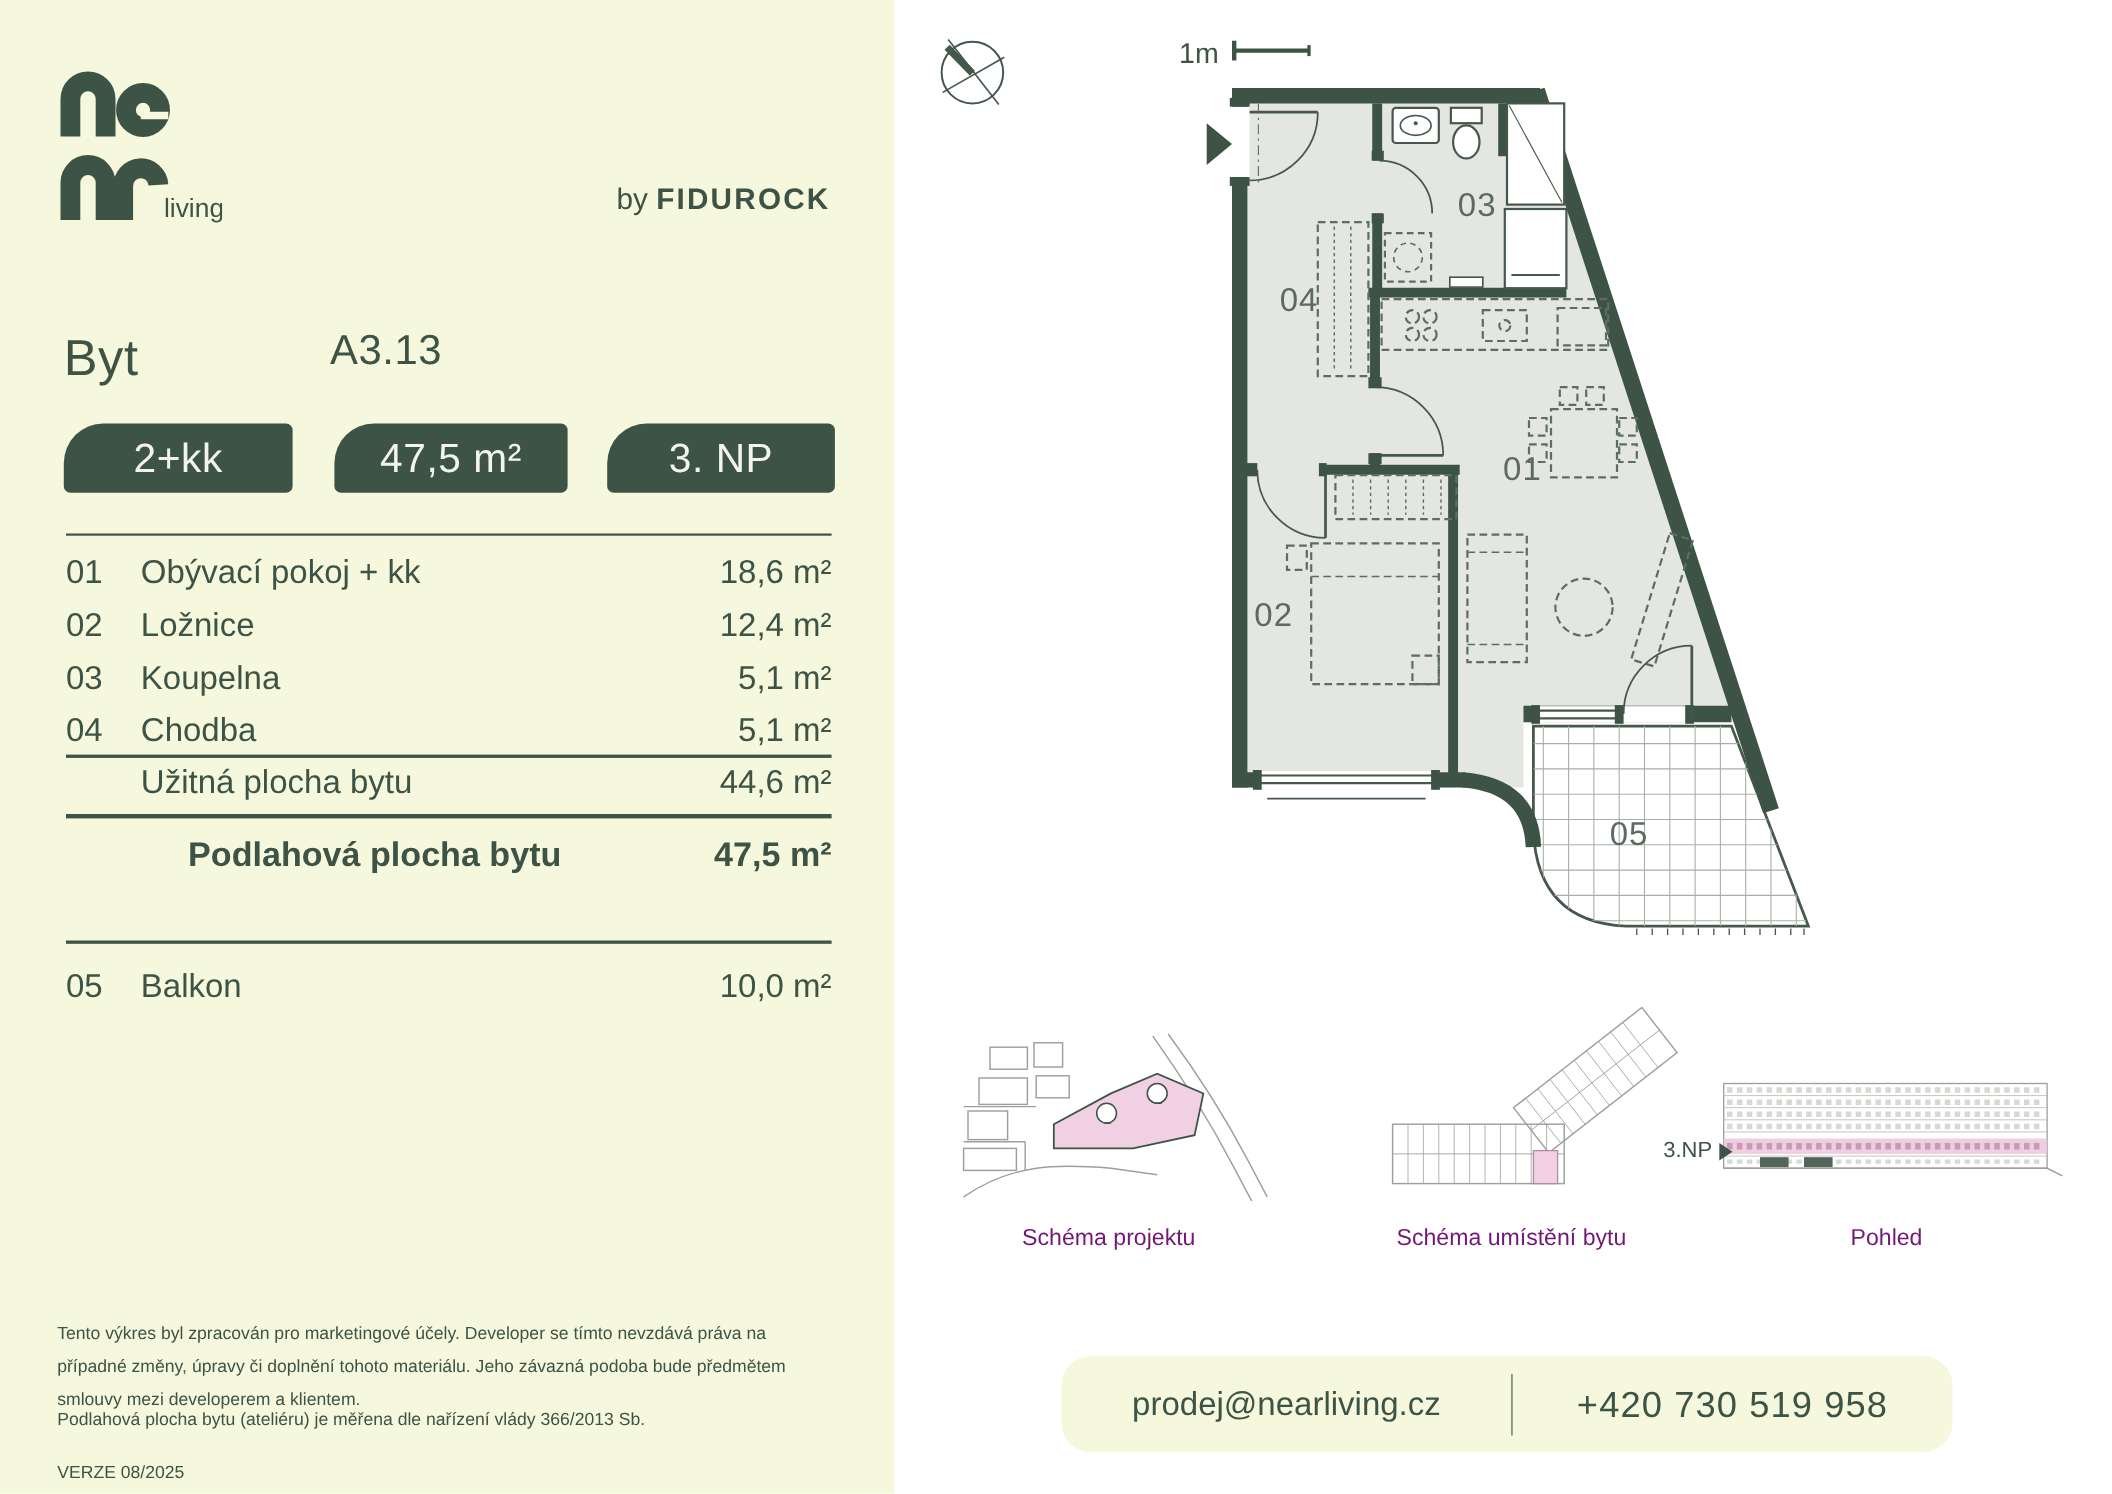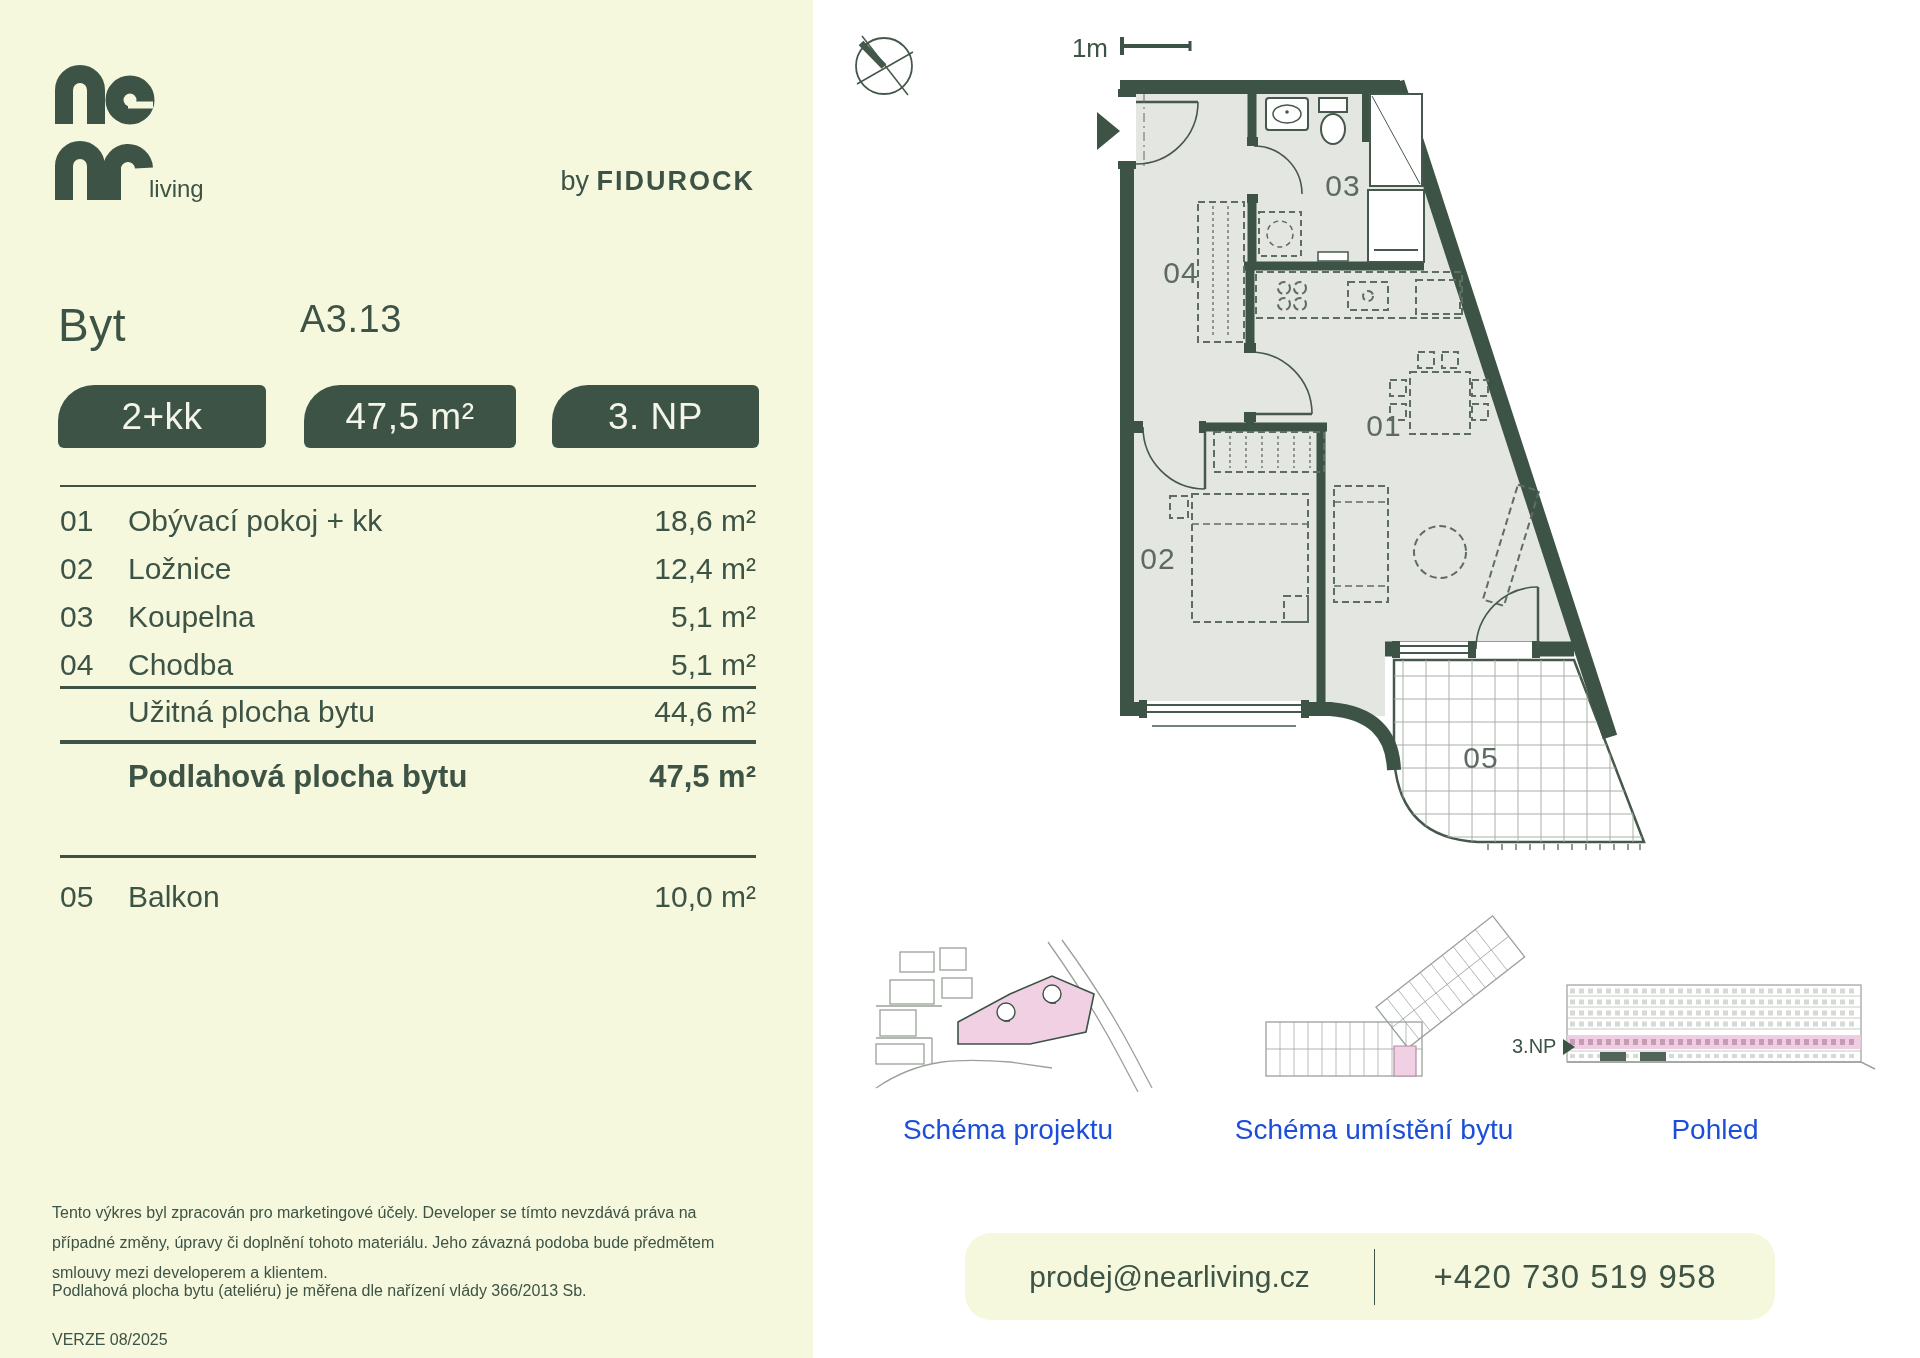--- a/index.html
+++ b/index.html
@@ -20,34 +20,34 @@
   .badge1{left:58px;width:208px;}
   .badge2{left:304px;width:212px;}
   .badge3{left:552px;width:207px;}
 
   
   .rule{position:absolute;left:60px;width:696px;background:#3d5345;}
   .row{position:absolute;left:60px;width:696px;display:flex;font-size:30px;line-height:36px;}
   .row .num{width:68px;}
   .row .name{flex:1;}
   .row .area{text-align:right;white-space:nowrap;}
-  .row.bold{font-weight:bold;font-size:31px;}
+  .row.bold{font-weight:bold;font-size:31px;gap:43px;}
 
   
   .foot{left:52px;width:700px;font-size:16px;line-height:30px;}
 
   
   .contact{left:965px;top:1233px;width:810px;height:87px;background:#f6f8de;border-radius:26px;
            display:flex;align-items:center;}
   .contact .email{width:409px;text-align:center;font-size:30px;}
   .contact .vsep{width:1px;height:56px;background:#3d5345;}
   .contact .phone{flex:1;text-align:center;font-size:33px;letter-spacing:1px;}
 
   
-  .caption{top:1114px;width:300px;text-align:center;font-size:28px;color:#1d4ed8;}
+  .caption{top:1114px;width:300px;text-align:center;font-size:21px;color:#701a75;}
   .floor-pointer{left:1512px;top:1035px;font-size:20px;display:flex;align-items:center;gap:7px;}
   .tri-right{width:0;height:0;border-top:8px solid transparent;border-bottom:8px solid transparent;
              border-left:12px solid #3d5345;display:inline-block;}
 
   svg{display:block;}
   .overlay{position:absolute;left:0;top:0;width:1920px;height:1358px;pointer-events:none;}
 </style>
 </head>
 <body>
 

